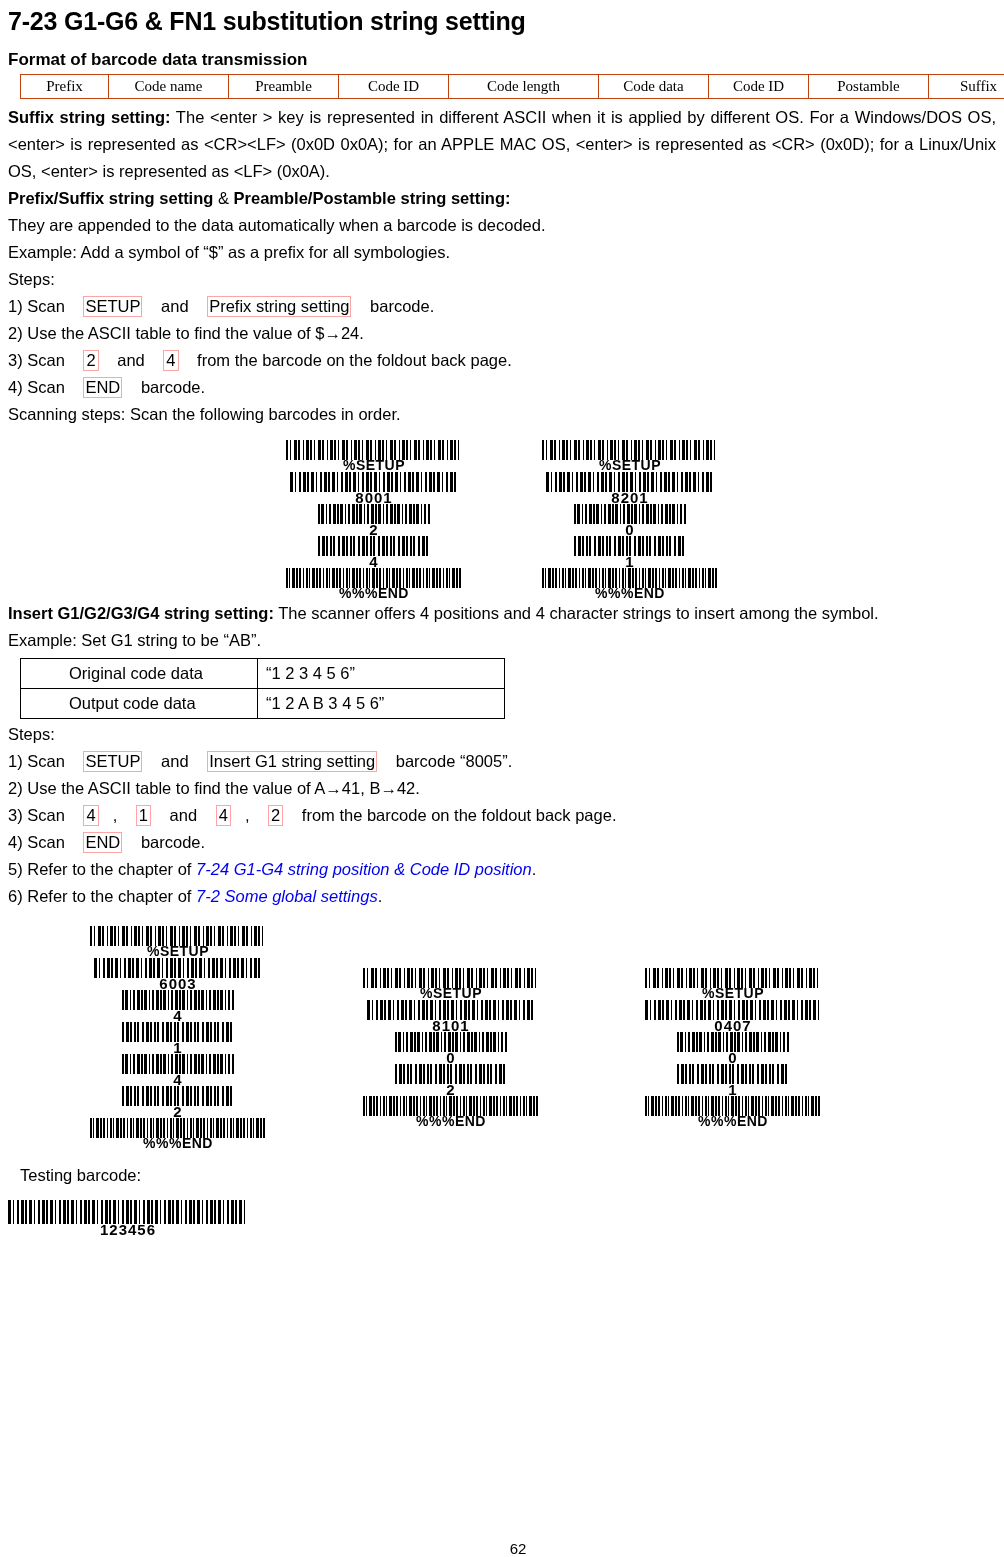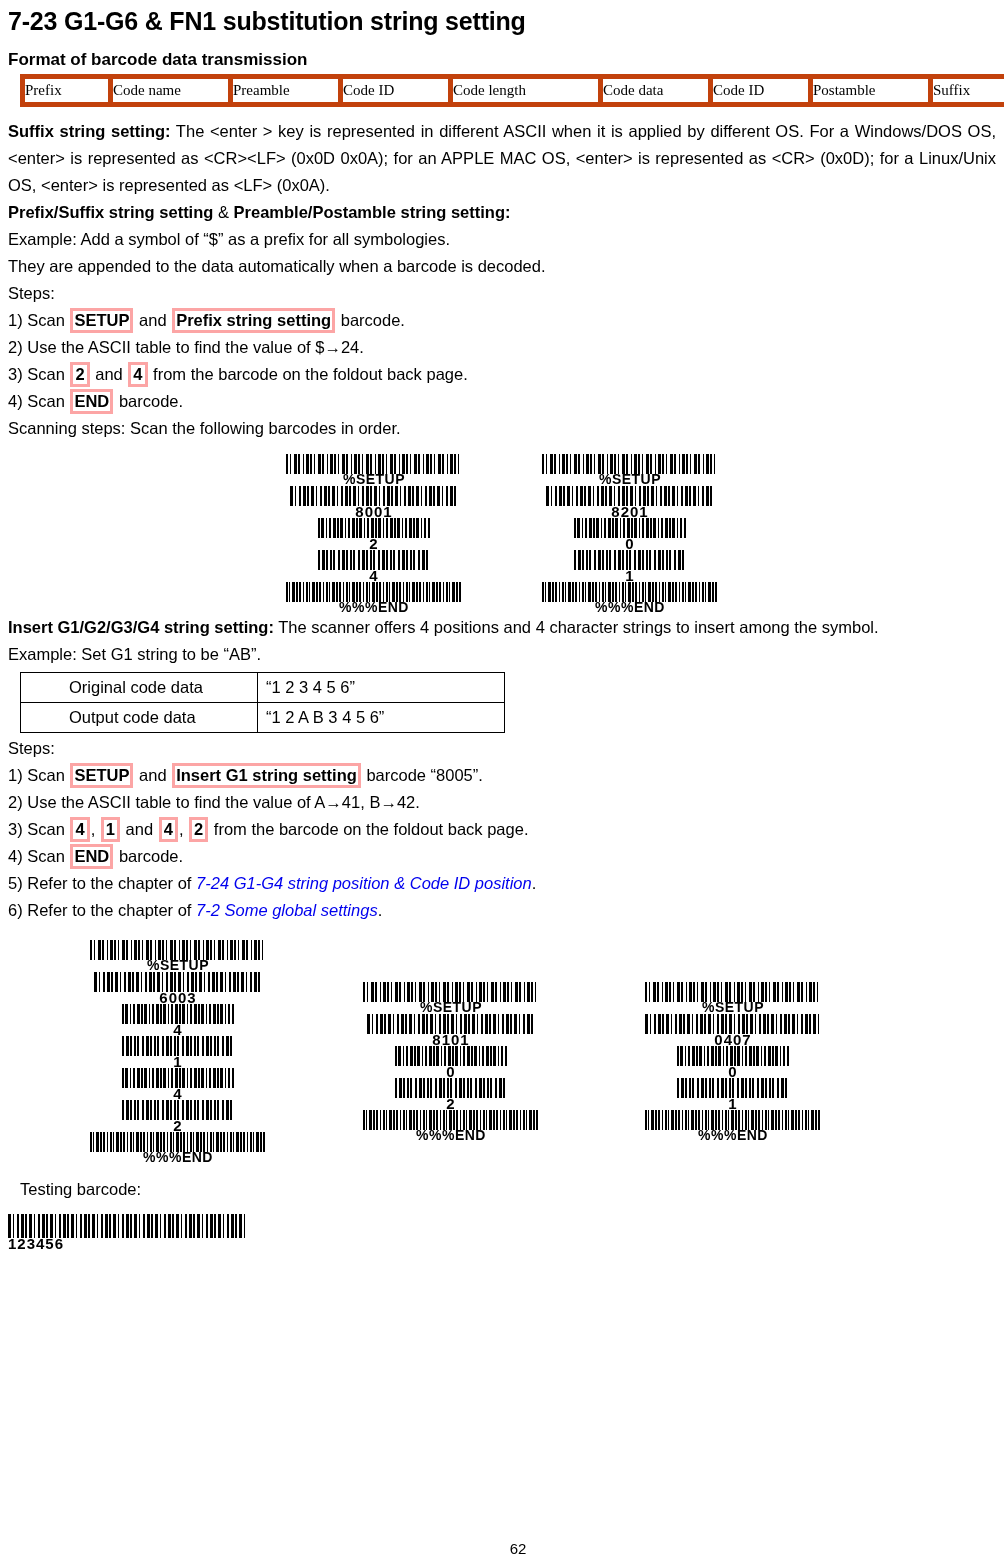--- a/index.html
+++ b/index.html
@@ -41,22 +41,22 @@
   
   .fmt-table {
     border-collapse: collapse;
     width: 971px;
     margin: 2px 0 0 12px;
     table-layout: fixed;
     font-family: "Liberation Serif", serif;
     font-size: 15px;
   }
   .fmt-table td {
-    border: 5px solid #c2410c;
-    text-align: left;
+    border: 1px solid #c2410c;
+    text-align: center;
     padding: 2px 0 3px 0;
     line-height: 18px;
     white-space: nowrap;
   }
 
   
   p.body {
     font-size: 16.5px;
     line-height: 27px;
     margin: 0;
@@ -68,26 +68,25 @@
   }
   .bold { font-weight: bold; }
   .xref {
     color: #0000ee;
     font-style: italic;
     font-weight: normal;
   }
 
   
   .kbox {
-    border: 3px solid #fca5a5;
+    border: 1px solid #fca5a5;
     padding: 0 1px;
     display: inline-block;
     line-height: 19px;
-    margin: 0 1px;
-    font-weight: bold;
+    margin: 0 14px;
   }
   .kbox.narrow { padding: 0 2px; }
 
   
   .ins-table {
     border-collapse: collapse;
     margin: 4px 0 2px 12px;
     font-size: 16.5px;
     font-family: "Liberation Sans", sans-serif;
   }
@@ -201,30 +200,30 @@
         <td>Code ID</td>
         <td>Code length</td>
         <td>Code data</td>
         <td>Code ID</td>
         <td>Postamble</td>
         <td>Suffix</td>
       </tr>
     </tbody>
   </table>
 
-  <p class="body just" style="margin-top:11px;">
+  <p class="body just" style="margin-top:5px;">
     <span class="bold">Suffix string setting:</span><span> The &lt;enter &gt; key is represented in different ASCII when it is applied by different OS. For a Windows/DOS OS, &lt;enter&gt; is represented as &lt;CR&gt;&lt;LF&gt; (0x0D 0x0A); for an APPLE MAC OS, &lt;enter&gt; is represented as &lt;CR&gt; (0x0D); for a Linux/Unix OS, &lt;enter&gt; is represented as &lt;LF&gt; (0x0A).</span>
   </p>
 
   <p class="body">
     <span class="bold">Prefix/Suffix string setting</span><span> &amp; </span><span class="bold">Preamble/Postamble string setting:</span>
   </p>
 
+  <p class="body">They are appended to the data automatically when a barcode is decoded.</p>
   <p class="body">Example: Add a symbol of “$” as a prefix for all symbologies.</p>
-  <p class="body">They are appended to the data automatically when a barcode is decoded.</p>
   <p class="body">Steps:</p>
 
   <p class="body">
     <span>1) Scan </span><span class="kbox">SETUP</span><span> and </span><span class="kbox">Prefix string setting</span><span> barcode.</span>
   </p>
 
   <p class="body">2) Use the ASCII table to find the value of $→24.</p>
 
   <p class="body">
     <span>3) Scan </span><span class="kbox narrow">2</span><span> and </span><span class="kbox narrow">4</span><span> from the barcode on the foldout back page.</span>
@@ -385,20 +384,20 @@
         </span>
         <span class="bc-item" style="display: block;">
           <span class="bars bc-bars pat-e" style="width: 176px;"></span>
           <span class="bc-label small">%%%END</span>
         </span>
       </span>
   </div>
 
   <p class="testing-lbl">Testing barcode:</p>
   <div style="margin-top:2px;">
-    <span class="bc-item" style="display:inline-block; text-align:left;">
+    <span class="bc-item" style="display:inline-block; text-align:center;">
       <span class="bars pat-b bc-bars tall" style="width:240px; height:24px;"></span>
       <span class="bc-label">123456</span>
     </span>
   </div>
 
   <div class="page-num">62</div>
 </div>
 
 </body></html>

